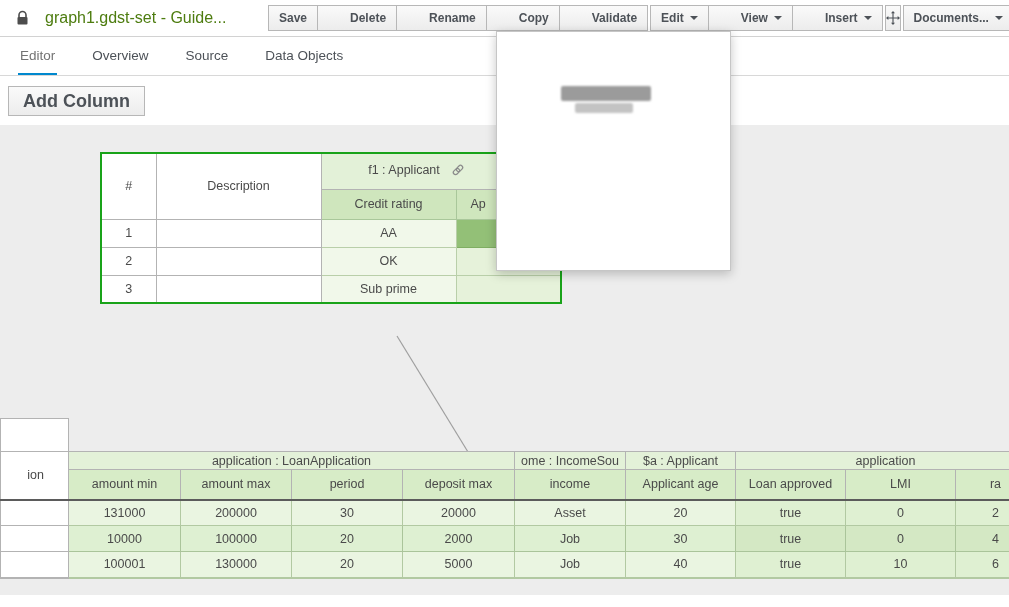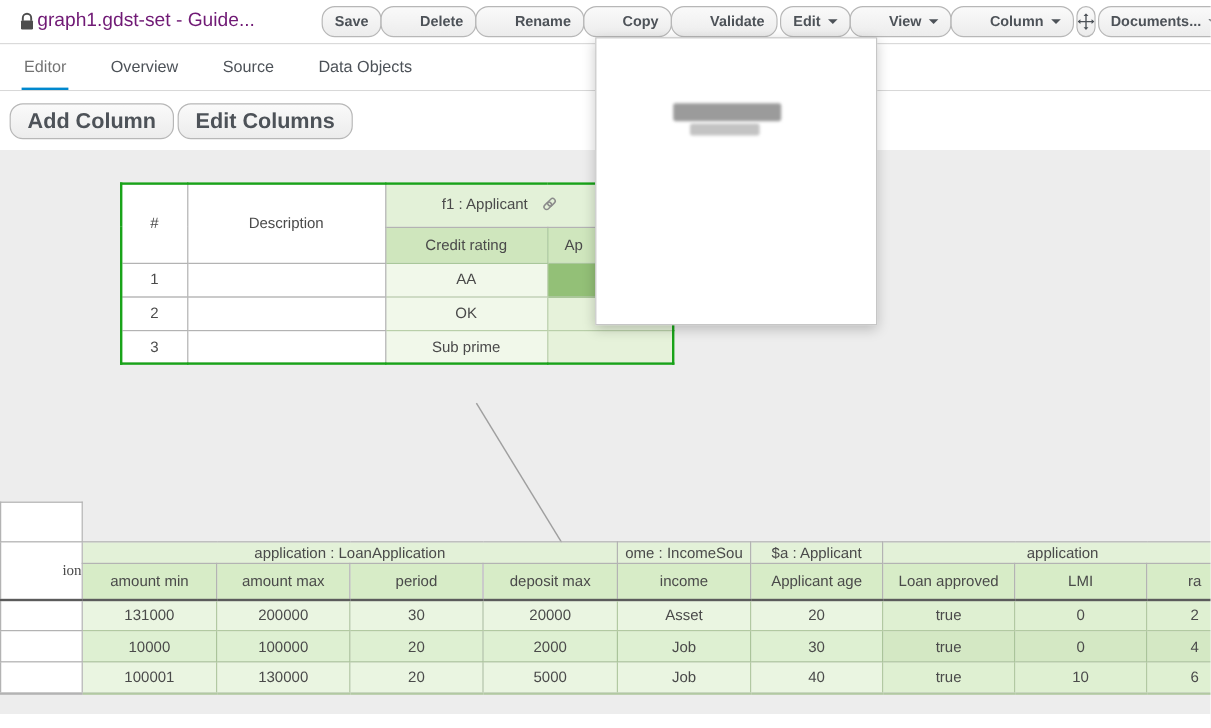--- a/index.html
+++ b/index.html
@@ -2,24 +2,24 @@
 <html><head>
 <meta charset="utf-8">
 <style>
   * { margin:0; padding:0; box-sizing:border-box; }
   body { font-family:"Liberation Sans",sans-serif; background:#fff; }
   .app { position:relative; width:1009px; height:607px; overflow:hidden; background:#fff; }
 
   
   .toolbar { height:37px; background:#fff; border-bottom:1px solid #d2d2d2;
              display:flex; align-items:center; padding:0 10px 0 16px; }
-  .title { display:flex; align-items:center; gap:2px; width:252px; flex:none;
-           font-size:16px; color:#701a75; white-space:nowrap; overflow:hidden; }
+  .title { display:flex; align-items:center; gap:16px; width:252px; flex:none;
+           font-size:16px; color:#4d7c0f; white-space:nowrap; overflow:hidden; }
   .btn { font-family:"Liberation Sans",sans-serif; font-size:12px; font-weight:bold; color:#4d5258;
-         background:linear-gradient(#fafafa,#ececec); border:1px solid #b7b7b7; border-radius:11px;
+         background:linear-gradient(#fafafa,#ececec); border:1px solid #b7b7b7; border-radius:0;
          height:26px; padding:0 10px; display:inline-flex; align-items:center; cursor:pointer; white-space:nowrap; }
   .group { display:flex; }
   .group .btn + .btn { margin-left:-1px;padding-left:32px; }
   .ml2 { margin-left:2px; } .ml8 { margin-left:8px; }
   .caret { width:0; height:0; border-left:4px solid transparent; border-right:4px solid transparent;
            border-top:4px solid #4d5258; margin-left:6px; }
   .icon-btn { width:26px; padding:0; justify-content:center; }
   .right { margin-left:auto; display:flex; gap:4px; }
   .sq { width:23px; height:23px; padding:0; justify-content:center; }
 
@@ -62,21 +62,21 @@
   .dt1 td.c2 { background:#e6f2da; border-color:#b9cfa9; }
   .dt1 td.sel { background:#93c077; border-color:#7fae62; }
   .linkicon { vertical-align:-3px; margin-left:8px; }
 
   
   table.dt2 { position:absolute; left:0; top:293px; width:1035px; }
   .dt2 tr.capr td { height:33px; }
   .dt2 tr.hp td { height:18px; }
   .dt2 tr.hc td { height:30px; }
   .dt2 tr.r td { height:26px; }
-  .dt2 td.desc { text-align:right; padding-left:2px; background:#fff;font-family:Liberation Serif, serif; }
+  .dt2 td.desc { text-align:center; padding-left:2px; background:#fff; }
   .dt2 tr.hc td { border-bottom:2px solid #5b5b5b; }
   .dt2 td.desc { border-bottom:2px solid #5b5b5b; }
   .dt2 tr.last td { border-bottom:2px solid #5b5b5b; }
   .dt2 tr.odd td  { background:#eaf5e1; border-color:#b2c9a2; }
   .dt2 tr.odd td.dk { background:#dff0d2; }
   .dt2 tr.even td { background:#def0d2; border-color:#aac49a; }
   .dt2 tr.even td.dk { background:#d4e8c4; }
   .dt2 tr.r td.white { background:#fff; border-color:#b3b3b3; }
 
   
@@ -114,21 +114,21 @@
     <div class="group ml2">
       <button class="btn">
         <span>Edit</span>
         <span class="caret"></span>
       </button>
       <button class="btn">
         <span>View</span>
         <span class="caret"></span>
       </button>
       <button class="btn">
-        <span>Column</span>
+        <span>Insert</span>
         <span class="caret"></span>
       </button>
     </div>
 
     <button class="btn icon-btn ml2">
       <span style="display:inline-flex;">
         <svg width="14" height="14" viewBox="0 0 16 16" fill="#4d5258">
             <path d="M8 0l2.3 2.7H5.7L8 0zM8 16l-2.3-2.7h4.6L8 16zM0 8l2.7-2.3v4.6L0 8zM16 8l-2.7 2.3V5.7L16 8zM7.35 2h1.3v12h-1.3zM2 7.35h12v1.3H2z"></path>
           </svg>
       </span>
@@ -154,21 +154,20 @@
 
   <div class="tabs">
     <div class="tab active">Editor</div>
     <div class="tab">Overview</div>
     <div class="tab">Source</div>
     <div class="tab">Data Objects</div>
   </div>
 
   <div class="actions">
     <button class="btn btn2">Add Column</button>
-    <button class="btn btn2">Edit Columns</button>
   </div>
 
   <div class="canvas">
 
     <svg class="connector">
       <line x1="397" y1="211" x2="468" y2="327" stroke="#9f9f9f" stroke-width="1.2"></line>
     </svg>
 
     <div class="t1wrap">
       <table class="dt dt1">

